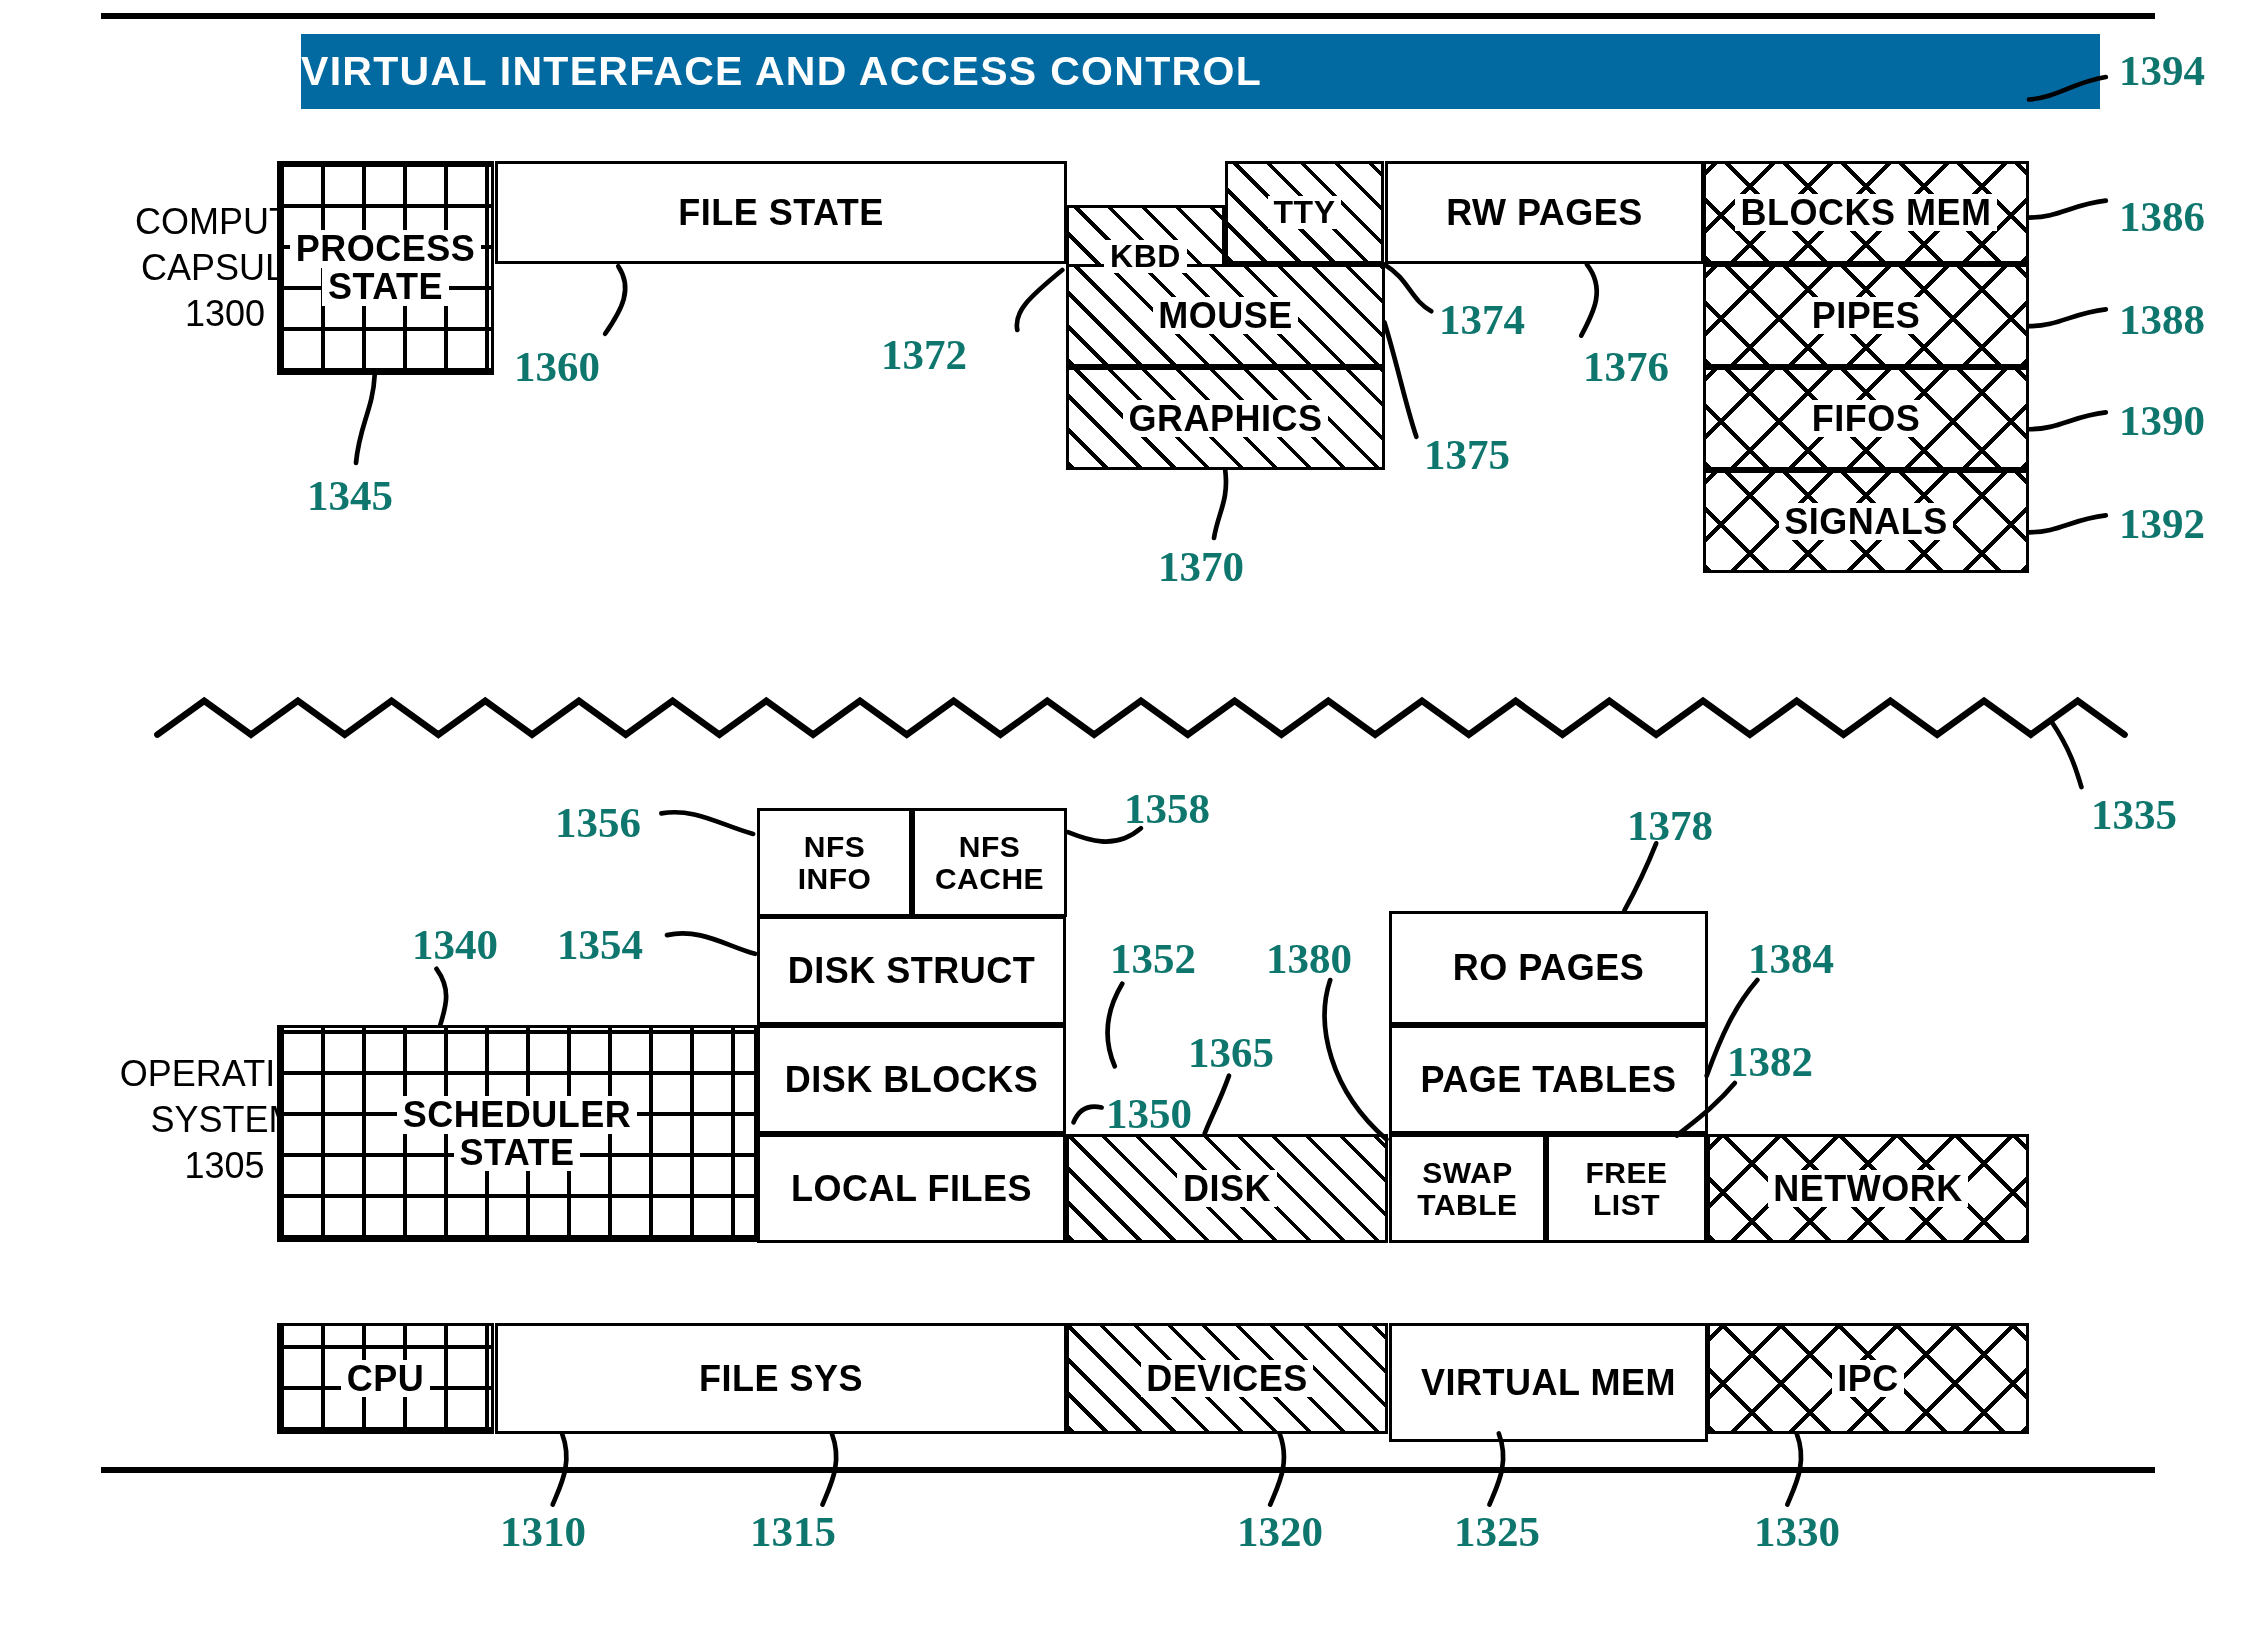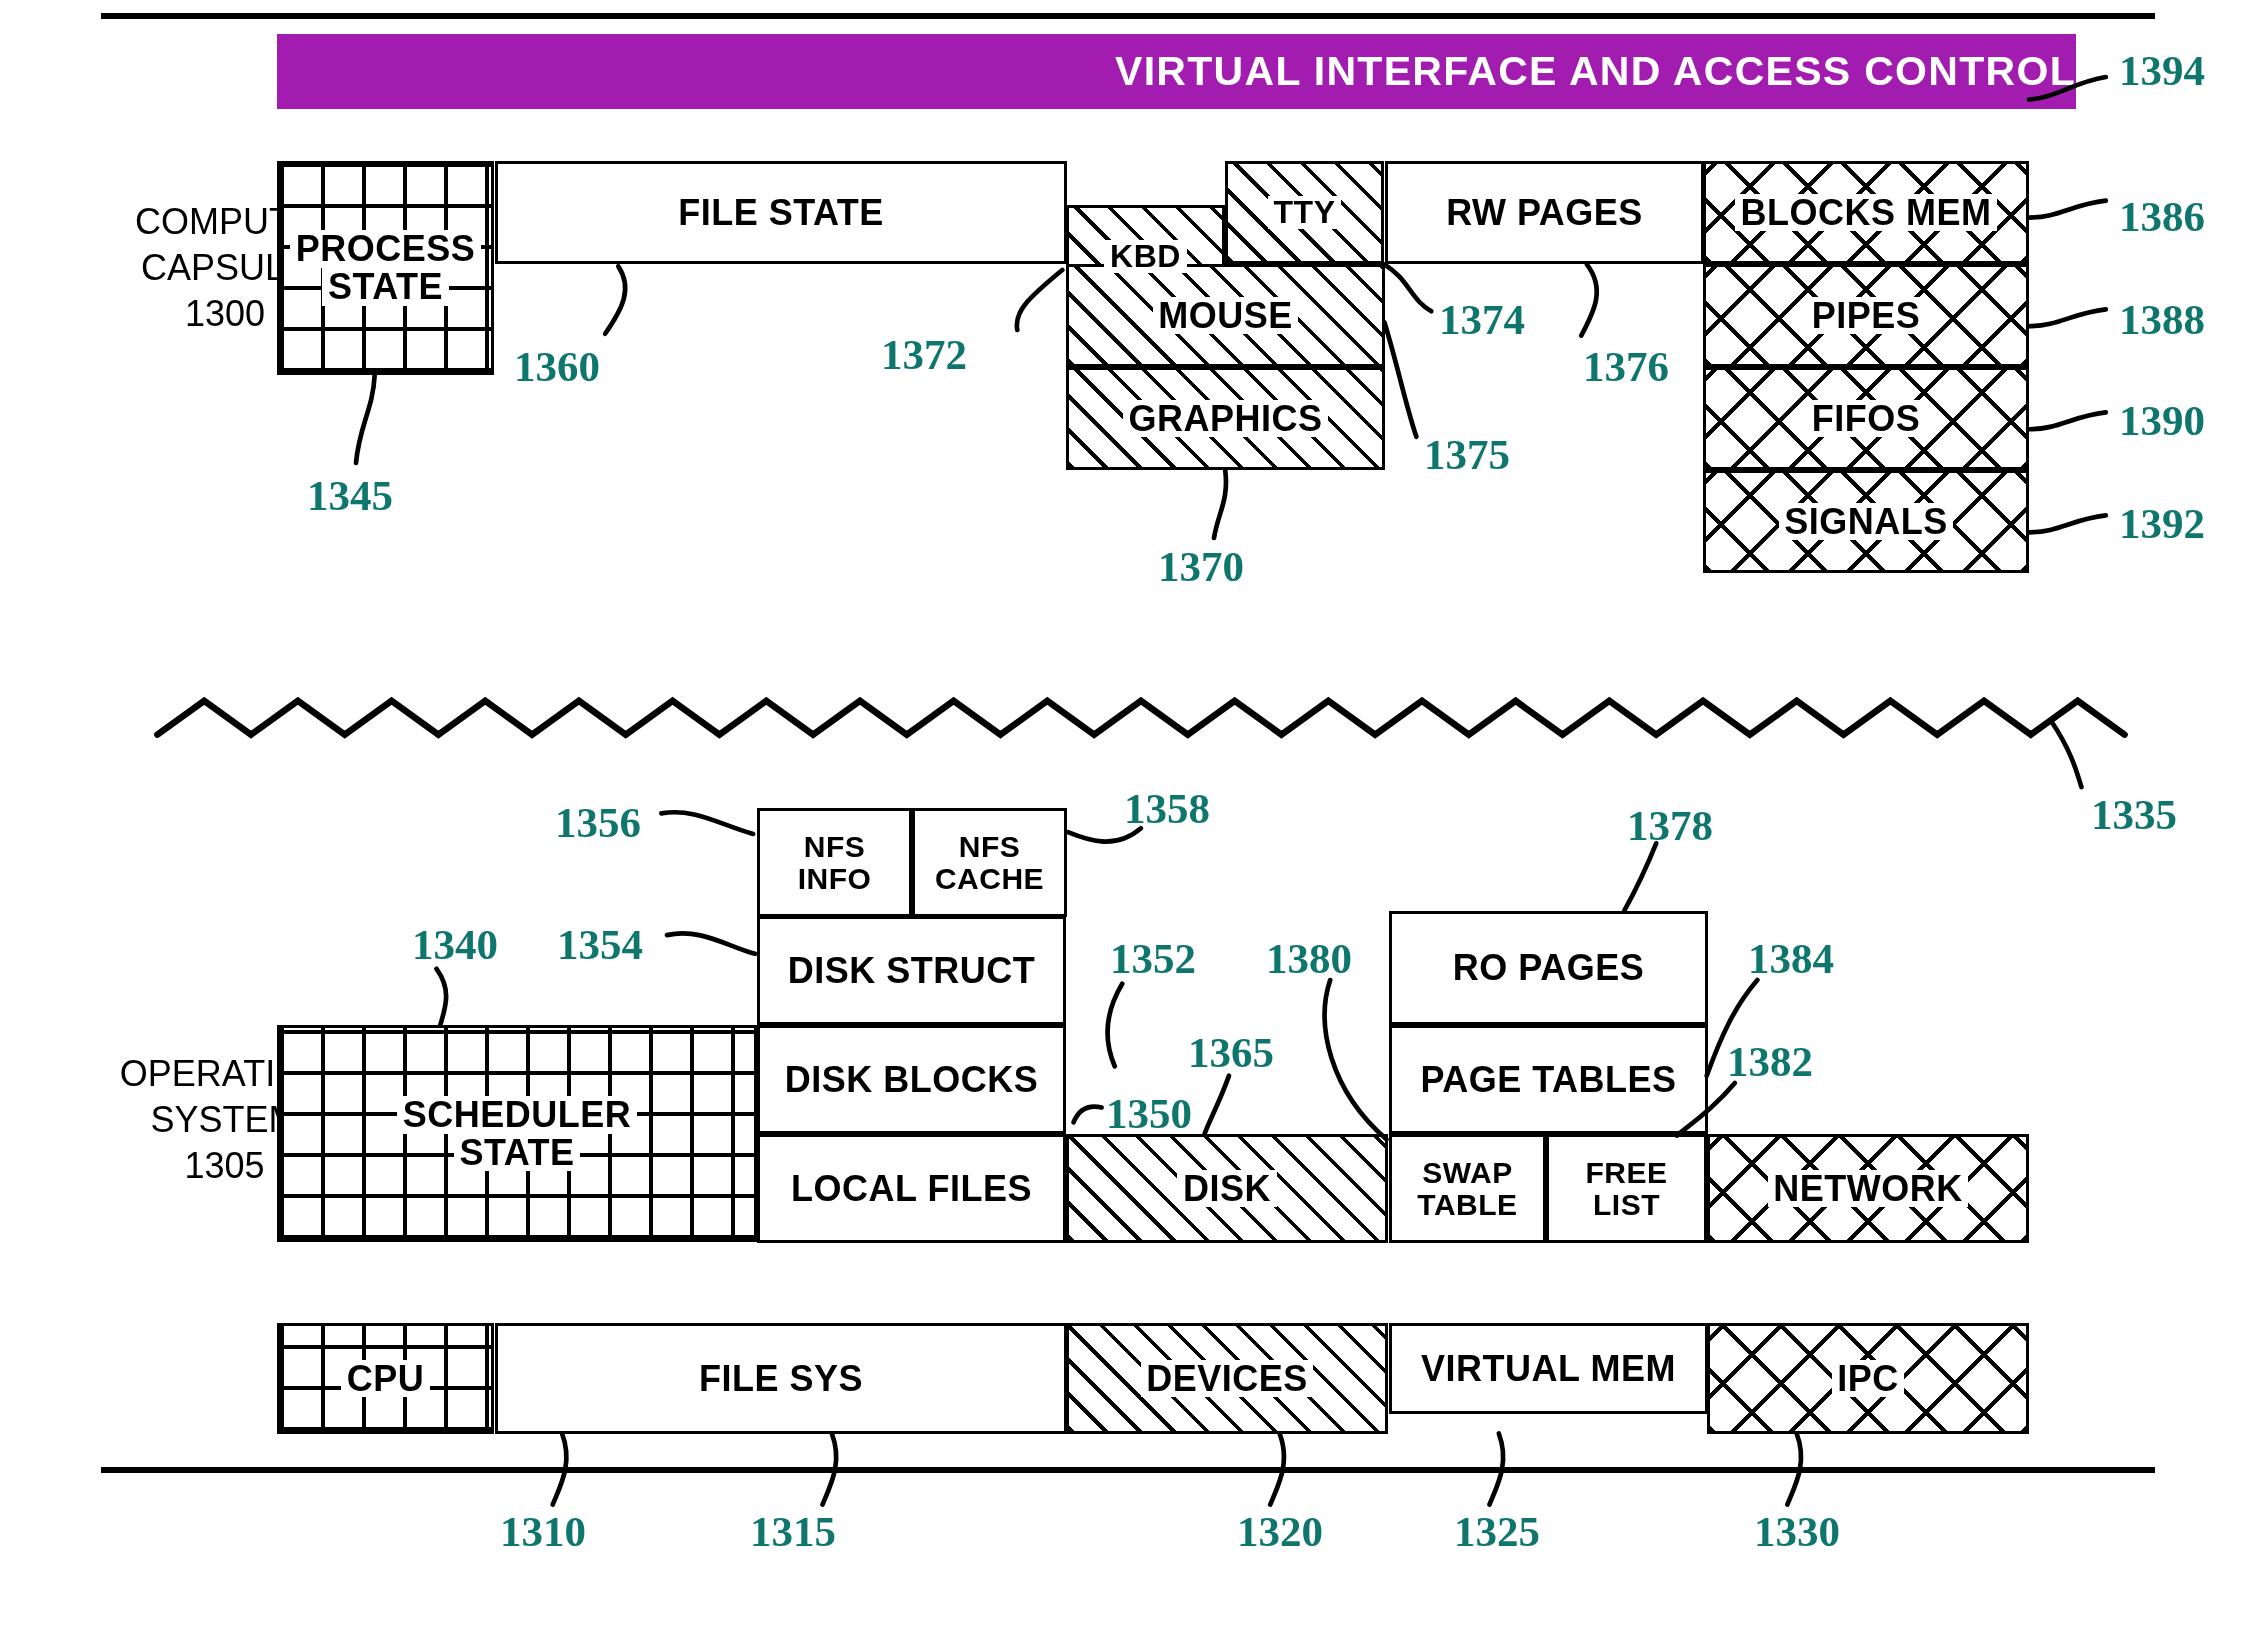--- a/index.html
+++ b/index.html
@@ -30,21 +30,21 @@
     background-color:#fff;
   }
   
   .gridy{
     background-image:
       repeating-linear-gradient(0deg,#000 0px,#000 3.7px,transparent 3.7px,transparent 41px),
       repeating-linear-gradient(90deg,#000 0px,#000 3.7px,transparent 3.7px,transparent 41px);
     background-color:#fff;
   }
 
-  .hdrbar{background:#a21caf;display:flex;align-items:center;justify-content:flex-end;}
+  .hdrbar{background:#0369a1;display:flex;align-items:center;justify-content:flex-start;margin-left:24px;}
   .hdrbar span{color:#fff;font-weight:bold;font-size:41px;letter-spacing:1.3px;}
 
   .sidelabel{color:#000;font-size:36px;line-height:1.28;text-align:center;font-weight:normal;}
   .refnum{color:#0f766e;font-family:"Liberation Serif",serif;font-weight:bold;font-size:43px;line-height:1;}
 
   svg.over{position:absolute;left:0;top:0;width:2251px;height:1651px;pointer-events:none;}
 </style>
 </head>
 <body>
 
@@ -185,21 +185,21 @@
 
   <div class="abs bx gridy" style="left:277px;top:1323px;width:217px;height:111px;font-size:36px;">
     <span>CPU</span>
   </div>
   <div class="abs bx" style="left:495px;top:1323px;width:572px;height:111px;font-size:36px;">
     <span>FILE SYS</span>
   </div>
   <div class="abs bx hatchy" style="left:1066px;top:1323px;width:322px;height:111px;font-size:36px;">
     <span>DEVICES</span>
   </div>
-  <div class="abs bx" style="left:1389px;top:1323px;width:319px;height:91px;font-size:36px;">
+  <div class="abs bx" style="left:1389px;top:1323px;width:319px;height:119px;font-size:36px;">
     <span>VIRTUAL MEM</span>
   </div>
   <div class="abs bx crossy" style="left:1707px;top:1323px;width:322px;height:111px;font-size:36px;">
     <span>IPC</span>
   </div>
 
   <div class="abs refnum" style="left:500px;top:1510px;">1310</div>
   <div class="abs refnum" style="left:750px;top:1510px;">1315</div>
   <div class="abs refnum" style="left:1237px;top:1510px;">1320</div>
   <div class="abs refnum" style="left:1454px;top:1510px;">1325</div>

